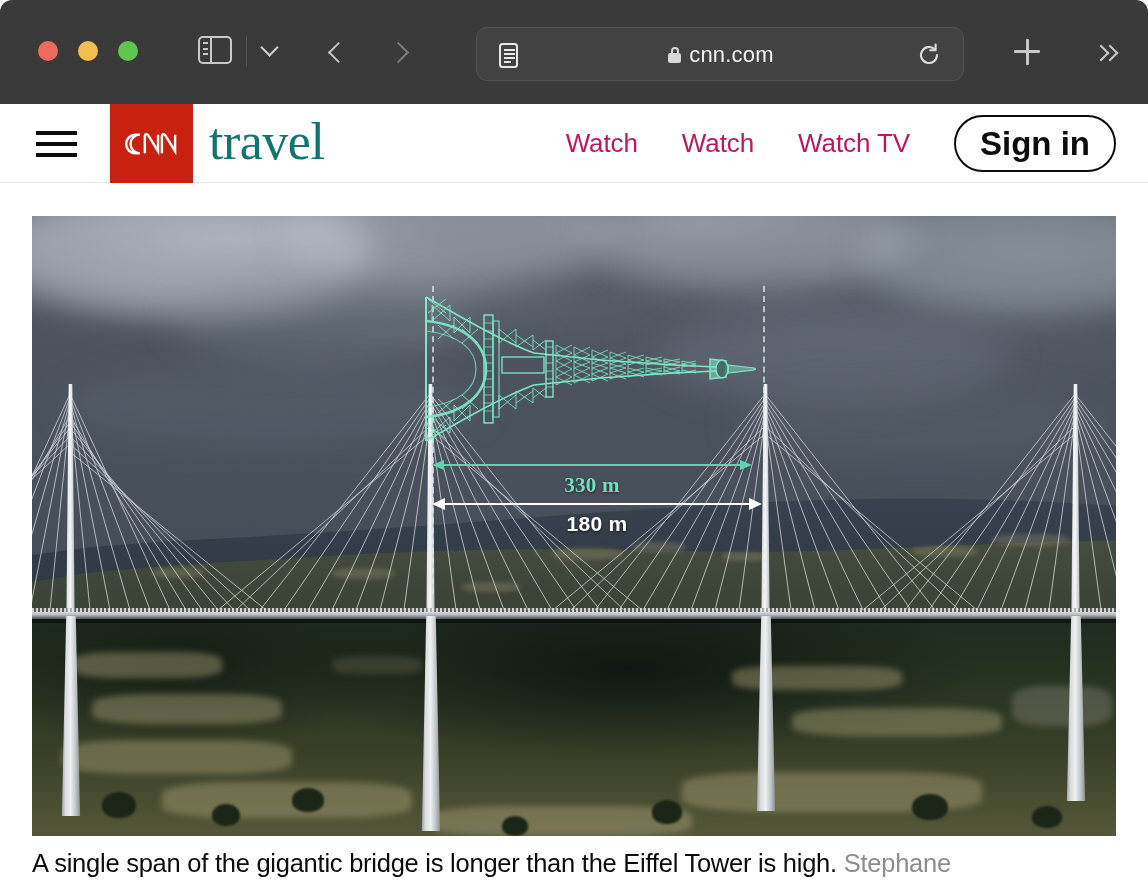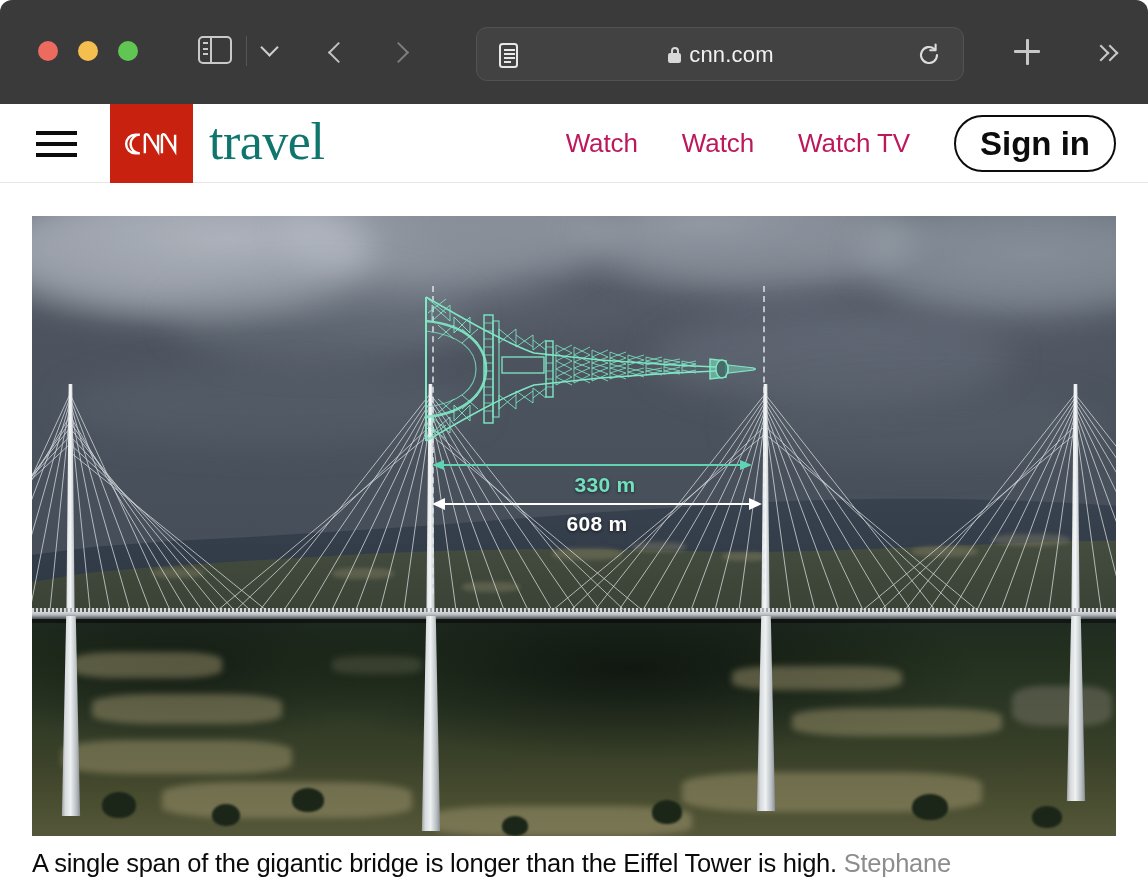--- a/index.html
+++ b/index.html
@@ -191,21 +191,21 @@
   .eiffel{ position:absolute; left:392px; top:79px; width:332px; height:148px; }
   .eiffel svg{ display:block; width:100%; height:100%; }
 
   .dim-green{ position:absolute; left:400px; top:242px; width:320px; height:14px; }
   .dim-white{ position:absolute; left:400px; top:281px; width:330px; height:14px; }
   .dim svg{ display:block; }
   .dim-label{
     position:absolute; font-size:21px; font-weight:bold; letter-spacing:.3px;
     text-align:center; white-space:nowrap;
   }
-  .lbl-green{ left:413px; top:257px; width:320px; color:#72E0BE; text-shadow:0 1px 3px rgba(0,0,0,.55); }
+  .lbl-green{ left:400px; top:257px; width:320px; color:#72E0BE; text-shadow:0 1px 3px rgba(0,0,0,.55);font-family:Liberation Serif, serif; }
   .lbl-white{ left:400px; top:296px; width:330px; color:#ffffff; text-shadow:0 1px 3px rgba(0,0,0,.6); }
 
   
   .caption{
     position:absolute; left:32px; top:848px; width:1116px;
     font-size:25.5px; color:#0b0b0b; letter-spacing:-.25px; white-space:nowrap; line-height:1.2;
   }
   .credit{ color:#8d8d8d; }
 </style>
 </head>
@@ -565,21 +565,21 @@
         </div>
         <div class="dim-label lbl-green">330 m</div>
 
         <div class="dim dim-white">
           <svg width="330" height="14" viewBox="0 0 330 14">
             <line x1="10" y1="7" x2="320" y2="7" stroke="#ffffff" stroke-width="2"></line>
             <polygon points="0,7 13,1 13,13" fill="#ffffff"></polygon>
             <polygon points="330,7 317,1 317,13" fill="#ffffff"></polygon>
           </svg>
         </div>
-        <div class="dim-label lbl-white">608 m</div>
+        <div class="dim-label lbl-white">180 m</div>
 
       </div>
     </div>
   </div>
 
   <div class="caption">
     <span>A single span of the gigantic bridge is longer than the Eiffel Tower is high.</span>
     <span class="credit">Stephane</span>
   </div>
 

